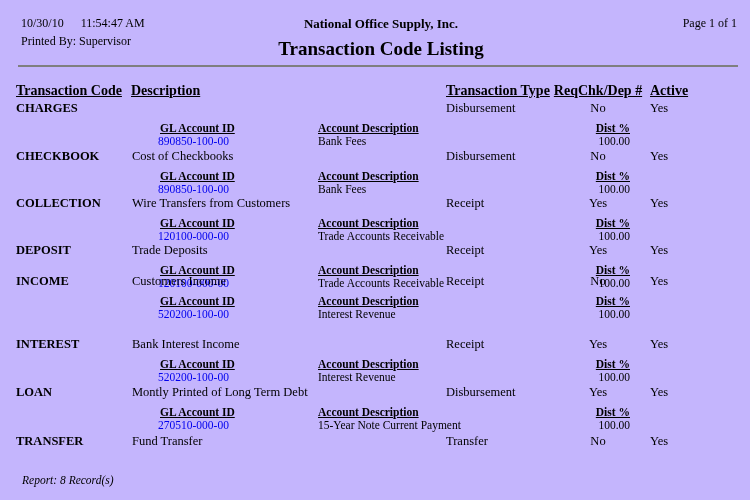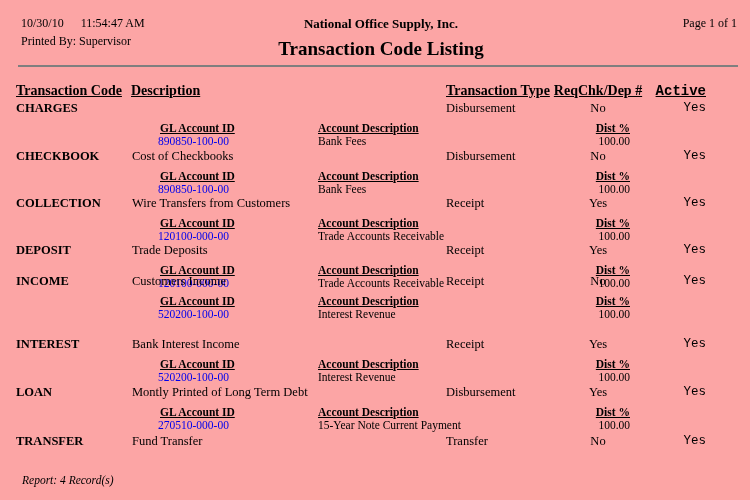--- a/index.html
+++ b/index.html
@@ -1,34 +1,34 @@
 <!DOCTYPE html>
 <html><head>
 <meta charset="utf-8">
 <style>
   html,body{margin:0;padding:0;background:#ffffff;}
   .page{
-    position:relative;width:750px;height:500px;background:#fca5a5;overflow:hidden;
+    position:relative;width:750px;height:500px;background:#c4b5fd;overflow:hidden;
     font-family:"Liberation Serif","DejaVu Serif",serif;color:#000;
   }
   .abs{position:absolute;white-space:nowrap;}
   .b{font-weight:bold;}
   .u{text-decoration:underline;}
   .sm{font-size:12px;line-height:13px;}
   .company{font-size:13px;}
   .title{font-size:19px;line-height:20px;}
   .divider{position:absolute;left:18px;width:720px;height:2px;background:#7f7f7f;top:65px;}
   .colhdr{font-size:14px;}
   .record{position:absolute;left:0;top:0;width:750px;height:48px;}
   .rline{font-size:12.5px;line-height:14px;}
   .r-code{position:absolute;left:16px;top:0;font-weight:bold;}
   .r-desc{position:absolute;left:132px;top:0;}
   .r-type{position:absolute;left:446px;top:0;}
   .box-req{position:absolute;left:548px;width:100px;top:0;text-align:center;}
-  .box-act{position:absolute;left:650px;width:56px;top:0;text-align:right;font-family:Liberation Mono, monospace;}
+  .box-act{position:absolute;left:650px;width:56px;top:0;text-align:left;}
   .gl{font-size:11.5px;line-height:13px;}
   .gl-hdr{font-weight:bold;text-decoration:underline;}
   .gl-id-h{position:absolute;left:160px;top:21px;}
   .gl-de-h{position:absolute;left:318px;top:21px;}
   .gl-di-h{position:absolute;left:530px;width:100px;top:21px;text-align:right;}
   .gl-id-v{position:absolute;left:158px;top:34px;color:#0000ee;}
   .gl-de-v{position:absolute;left:318px;top:34px;}
   .gl-di-v{position:absolute;left:530px;width:100px;top:34px;text-align:right;}
   .footer{font-size:11.5px;font-style:italic;}
 </style>
@@ -148,14 +148,14 @@
       </div>
       <div class="record" style="top: 434px;">
         <span class="rline r-code">TRANSFER</span>
         <span class="rline r-desc">Fund Transfer</span>
         <span class="rline r-type">Transfer</span>
         <span class="rline box-req">No</span>
         <span class="rline box-act">Yes</span>
       </div>
     </div>
 
-  <div class="abs footer" style="left:22px;top:474px;">Report: 4 Record(s)</div>
+  <div class="abs footer" style="left:22px;top:474px;">Report: 8 Record(s)</div>
 </div>
 
 </body></html>

